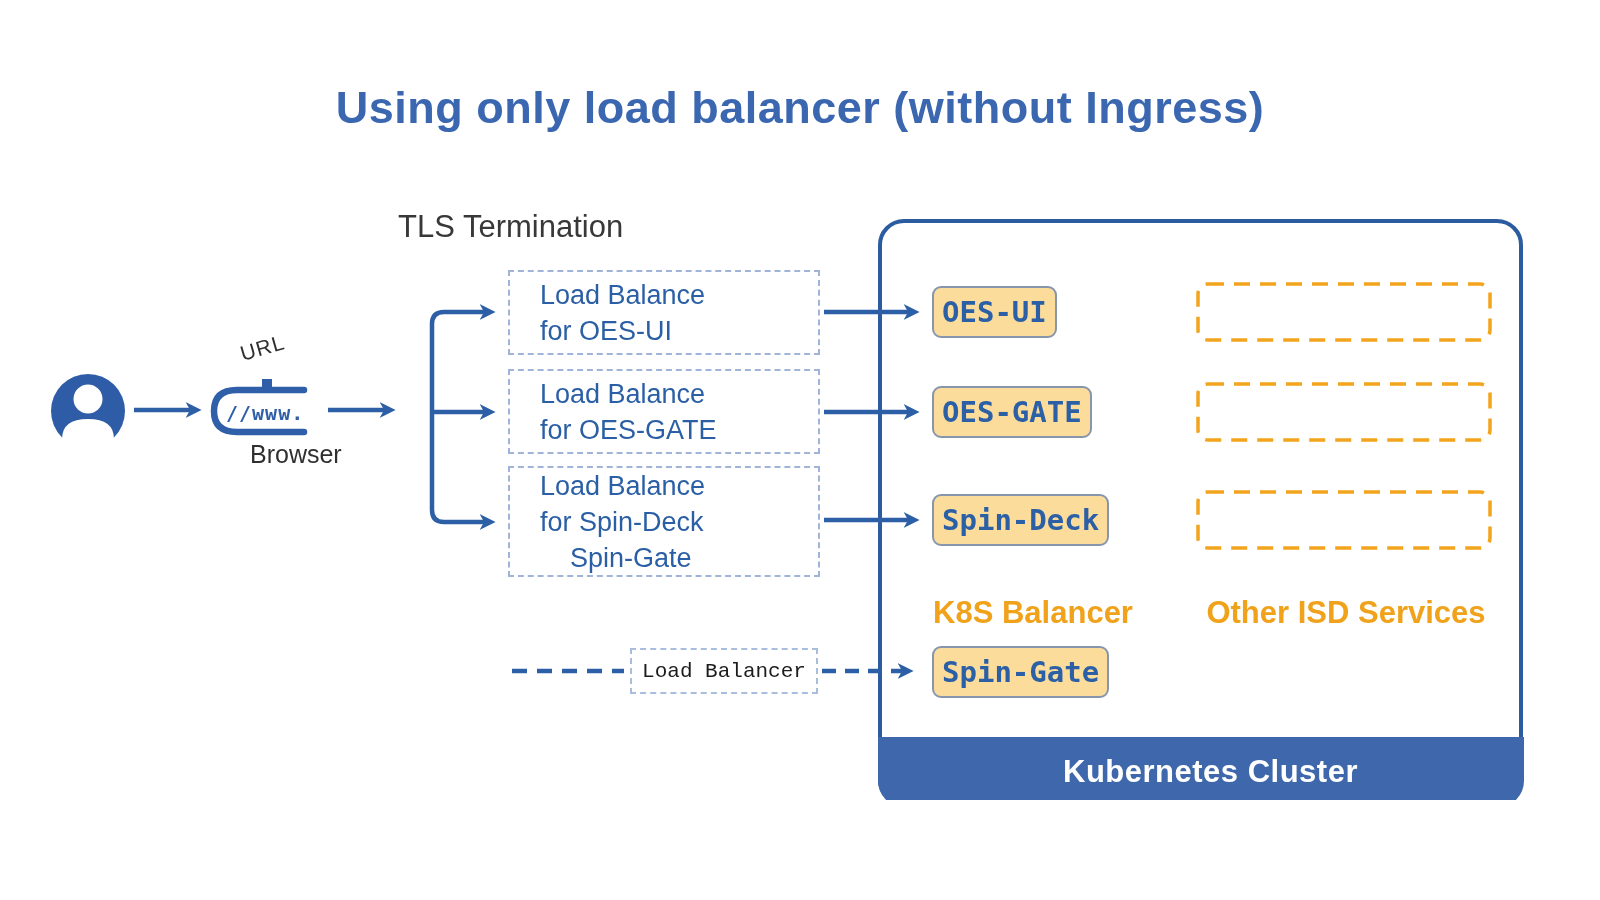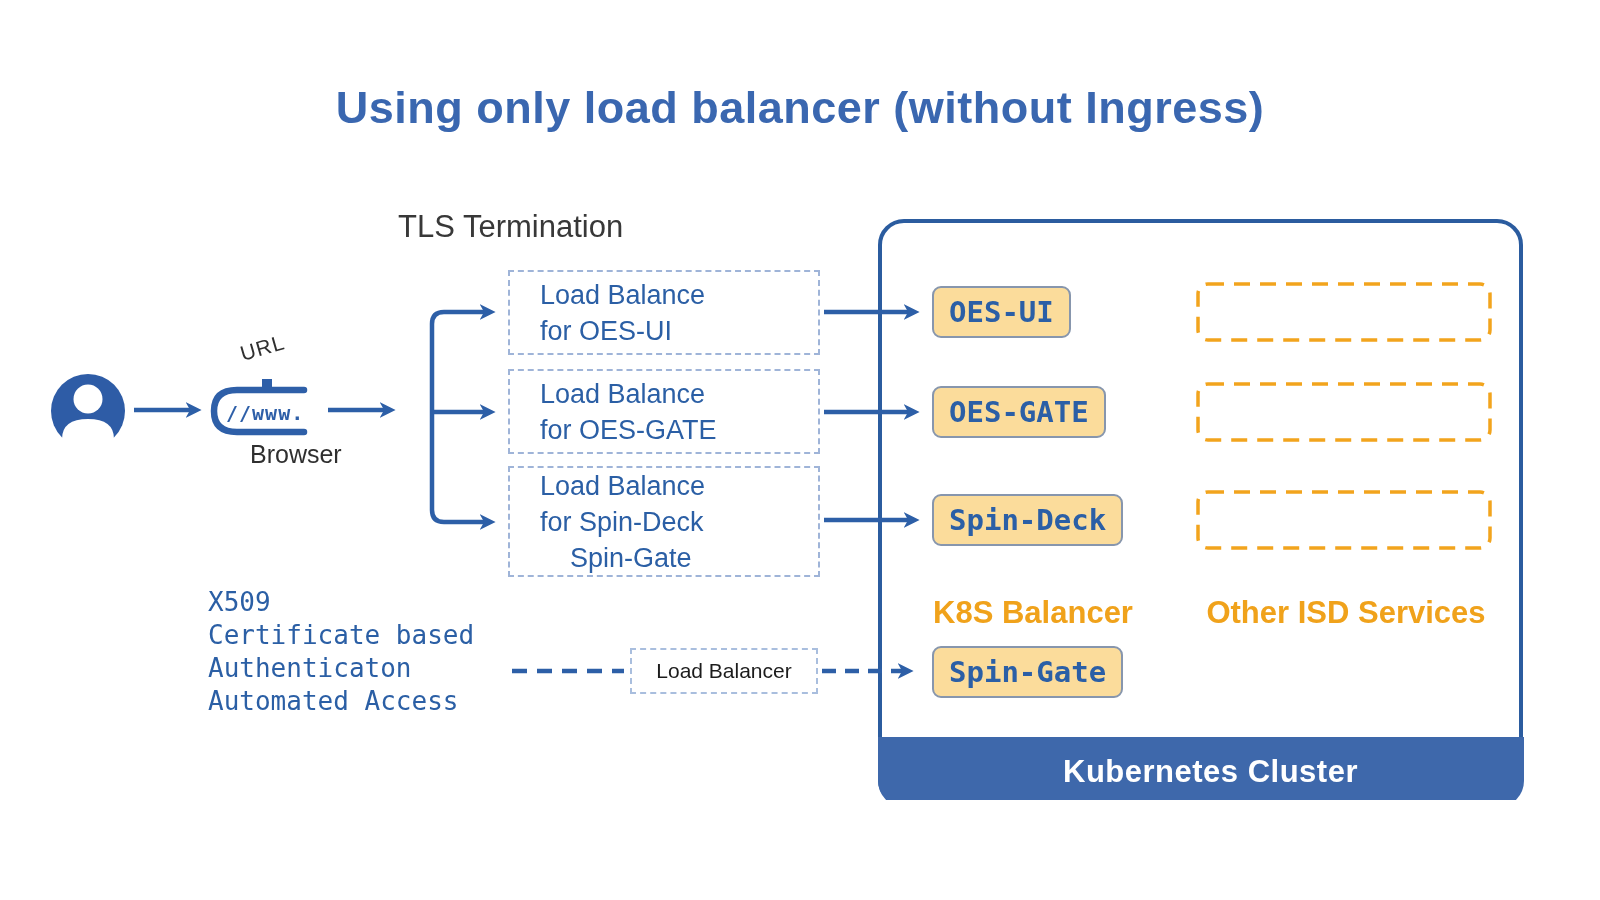--- a/index.html
+++ b/index.html
@@ -16,29 +16,29 @@
          display:flex;align-items:center;padding-left:30px;
          font-family:Liberation Sans, sans-serif;font-size:27px;font-weight:500;
          color:#2b5fa5;line-height:36px;white-space:pre;}
   .lb1{left:508px;top:270px;height:85px;}
   .lb2{left:508px;top:369px;height:85px;}
   .lb3{left:508px;top:466px;height:111px;}
   .x509{left:208px;top:586px;font-family:"DejaVu Sans Mono",monospace;font-size:26px;
         line-height:33px;color:#2b5fa5;white-space:pre;font-weight:500;}
   .lb-standalone{left:630px;top:648px;width:188px;height:46px;box-sizing:border-box;
         border:2px dashed #a9bede;background:#ffffff;display:flex;align-items:center;
-        justify-content:center;font-family:Liberation Sans, sans-serif;font-size:21px;
+        justify-content:center;font-family:Liberation Mono, monospace;font-size:21px;
         color:#1c1c1c;white-space:pre;}
   .cluster{left:878px;top:219px;width:645px;height:587px;box-sizing:border-box;
         border:4.5px solid #2b5c9f;border-radius:26px;background:#ffffff;}
   .cluster-bar{position:absolute;left:-4.5px;right:-4.5px;bottom:-4.5px;height:70px;
         background:#3e68ab;border-radius:0 0 26px 26px;display:flex;align-items:center;
         justify-content:center;color:#ffffff;font-size:31px;font-weight:600;
         letter-spacing:0.5px;padding-left:20px;}
-  .svc{box-sizing:border-box;height:52px;padding:0 15px;background:#fbdc9b;
+  .svc{box-sizing:border-box;height:52px;padding:0 8px;background:#fbdc9b;
        border:2px solid #8796ad;border-radius:9px;display:flex;align-items:center;
        font-family:"DejaVu Sans Mono",monospace;font-size:29px;font-weight:bold;
        color:#2b5fa6;white-space:pre;}
   .svc1{left:932px;top:286px;}
   .svc2{left:932px;top:386px;}
   .svc3{left:932px;top:494px;}
   .svc4{left:932px;top:646px;}
   .grouplabel{top:595px;transform:translateX(-50%);font-size:31px;font-weight:600;
        color:#f0a21b;white-space:nowrap;}
   .k8slabel{left:1033px;}
@@ -99,24 +99,20 @@
   <div class="abs browser-label">Browser</div>
 
   <div class="abs lbbox lb1">Load Balance
 for OES-UI</div>
   <div class="abs lbbox lb2">Load Balance
 for OES-GATE</div>
   <div class="abs lbbox lb3">Load Balance
 for Spin-Deck
     Spin-Gate</div>
 
-  <div class="abs x509">X509
-Certificate based
-Authenticaton
-Automated Access</div>
 
   <div class="abs lb-standalone">Load Balancer</div>
 
   <div class="abs svc svc1">OES-UI</div>
   <div class="abs svc svc2">OES-GATE</div>
   <div class="abs svc svc3">Spin-Deck</div>
   <div class="abs svc svc4">Spin-Gate</div>
 
   <div class="abs grouplabel k8slabel">K8S Balancer</div>
   <div class="abs grouplabel otherlabel">Other ISD Services</div>

